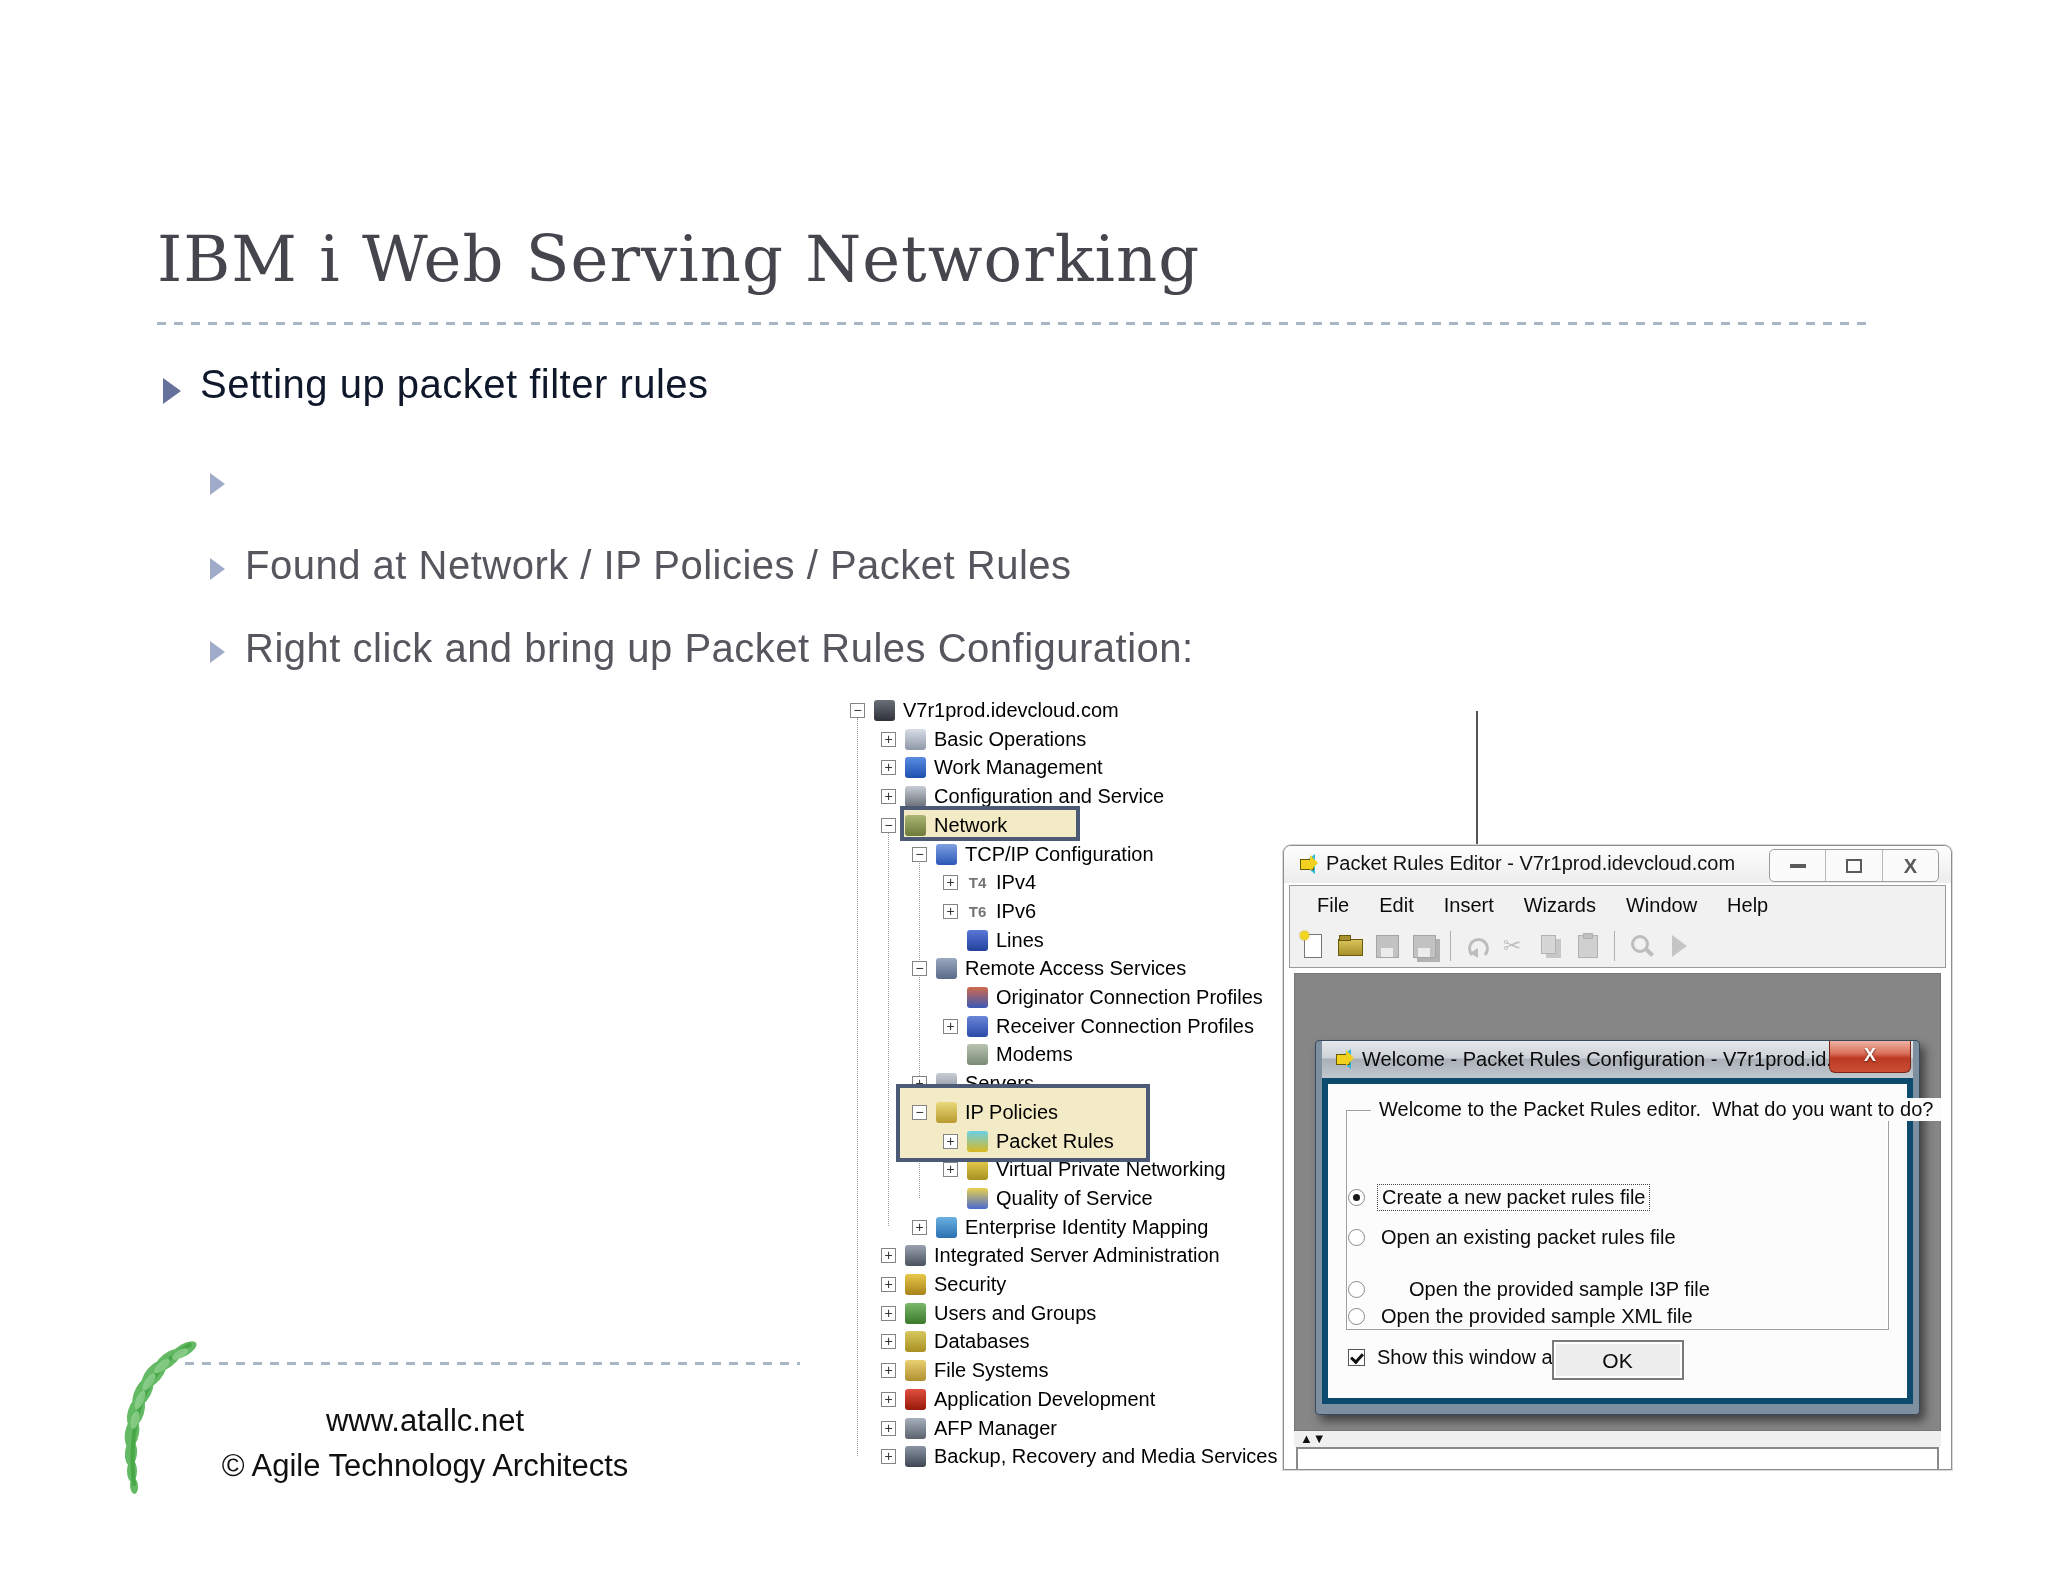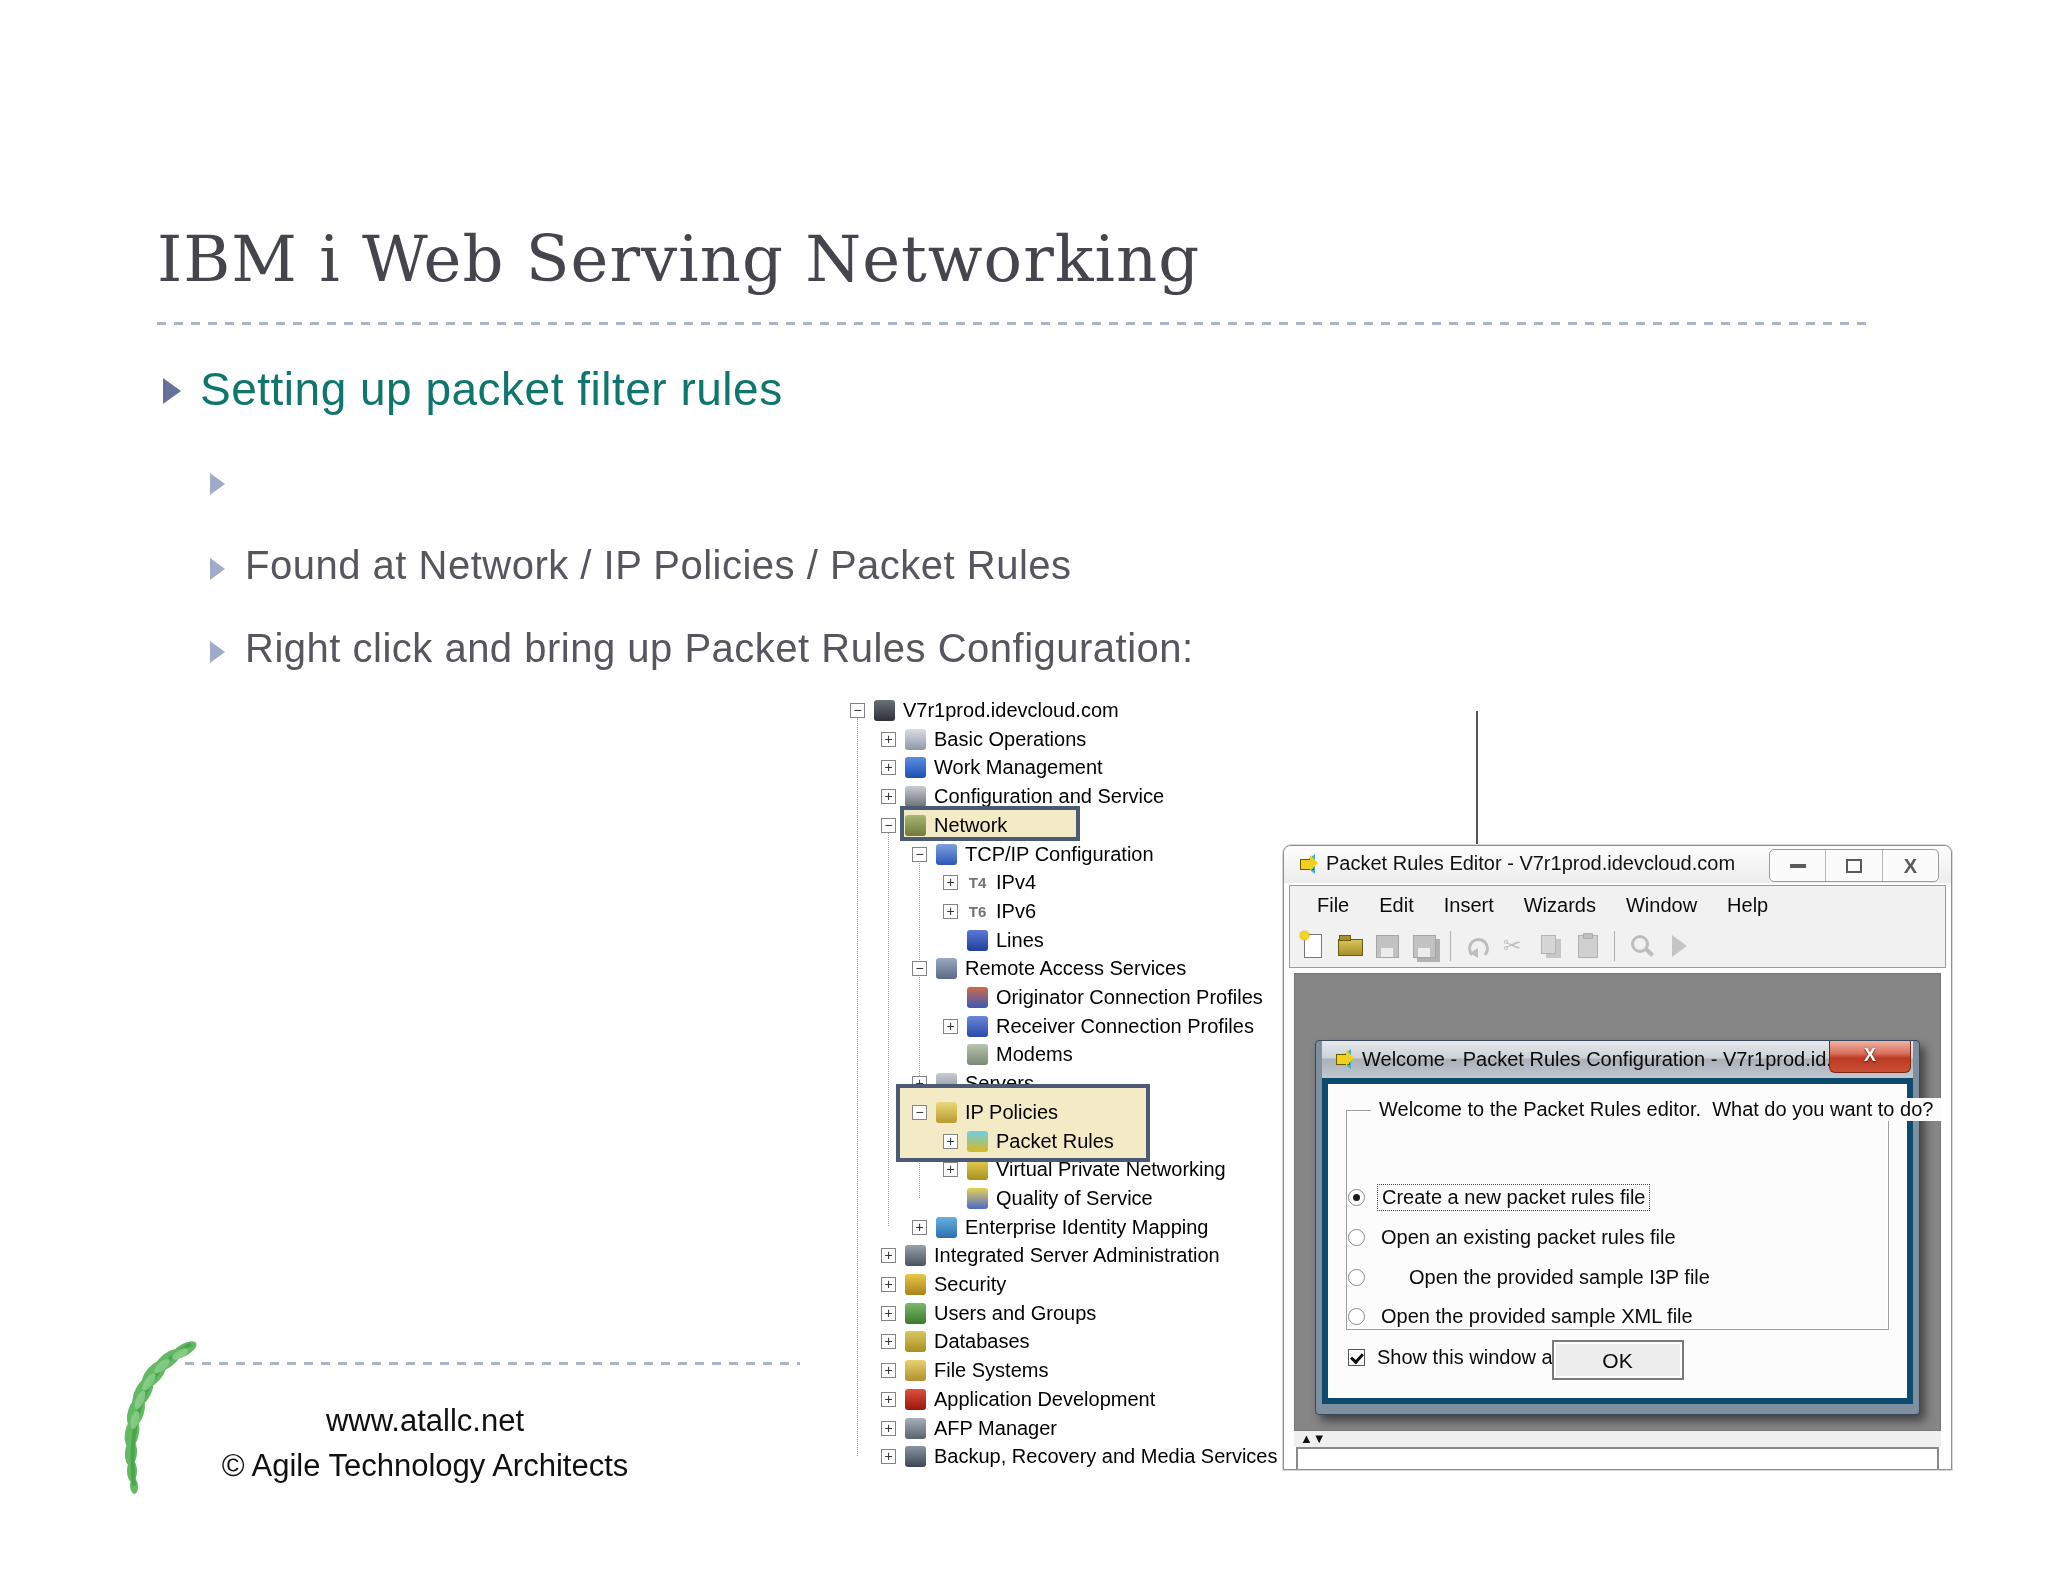--- a/index.html
+++ b/index.html
@@ -4,21 +4,21 @@
 <style>
   html,body{margin:0;padding:0;background:#fff;}
   .slide{position:relative;width:2048px;height:1582px;background:#ffffff;overflow:hidden;
          font-family:"Liberation Sans",sans-serif;}
   
   .title{position:absolute;left:157px;top:222px;font-family:"DejaVu Serif","Liberation Serif",serif;
          font-size:64px;font-weight:500;color:#45454e;letter-spacing:1px;}
   .rule{position:absolute;height:3px;background:repeating-linear-gradient(90deg,#a9b6c6 0 9px,transparent 9px 17px);}
   .rule.title-rule{left:157px;top:322px;width:1713px;}
   .rule.footer-rule{left:185px;top:1362px;width:653px;}
-  .b1{position:absolute;left:200px;top:362px;font-size:46px;color:#0f766e;letter-spacing:.5px;}
+  .b1{position:absolute;left:200px;top:362px;font-size:40px;color:#0f172a;letter-spacing:.5px;}
   .b2{position:absolute;font-size:40px;color:#55565e;letter-spacing:.5px;}
   .tri{position:absolute;width:0;height:0;border-style:solid;}
   .tri.l1{left:163px;top:378px;border-width:13px 0 13px 18px;border-color:transparent transparent transparent #66719b;}
   .tri.l2{border-width:11px 0 11px 15px;border-color:transparent transparent transparent #9fabc9;}
   .copyright{position:absolute;left:200px;top:1398px;width:450px;text-align:center;color:#101010;
              font-size:31px;line-height:45px;}
   
   .tree{position:absolute;left:800px;top:696px;width:500px;height:775px;background:#fff;font-size:20px;color:#000;}
   .guide{position:absolute;width:0;border-left:1.5px dotted #9a9a9a;}
   .trow{position:absolute;left:0;height:29px;width:500px;line-height:29px;white-space:nowrap;z-index:1;}
@@ -372,21 +372,21 @@
       </div>
       <div id="options">
           <div class="opt focused" style="top: 100px;">
             <span class="radio sel"></span>
             <span class="olabel">Create a new packet rules file</span>
           </div>
           <div class="opt" style="top: 140px;">
             <span class="radio"></span>
             <span class="olabel">Open an existing packet rules file</span>
           </div>
-          <div class="opt" style="top: 180px; gap: 40px;">
+          <div class="opt" style="top: 192px; gap: 40px;">
             <span class="radio"></span>
             <span class="olabel">Open the provided sample I3P file</span>
           </div>
           <div class="opt" style="top: 219px;">
             <span class="radio"></span>
             <span class="olabel">Open the provided sample XML file</span>
           </div>
           <div class="opt" style="top: 260px;">
             <span class="chk"></span>
             <span>Show this window again</span>

